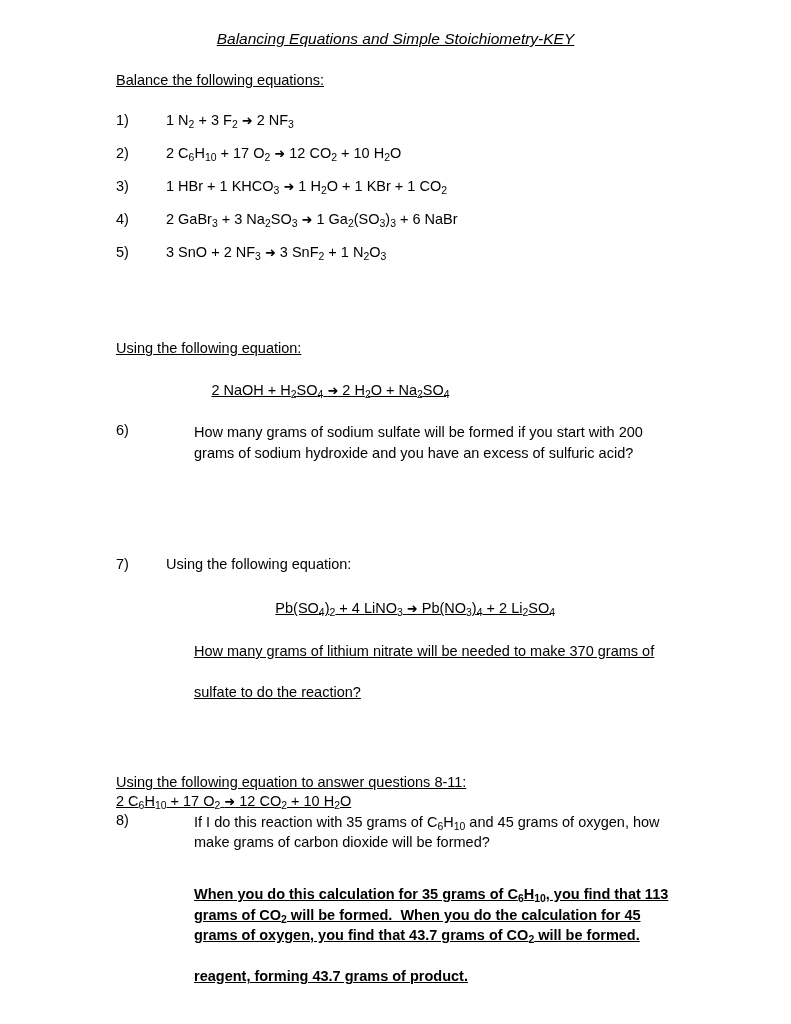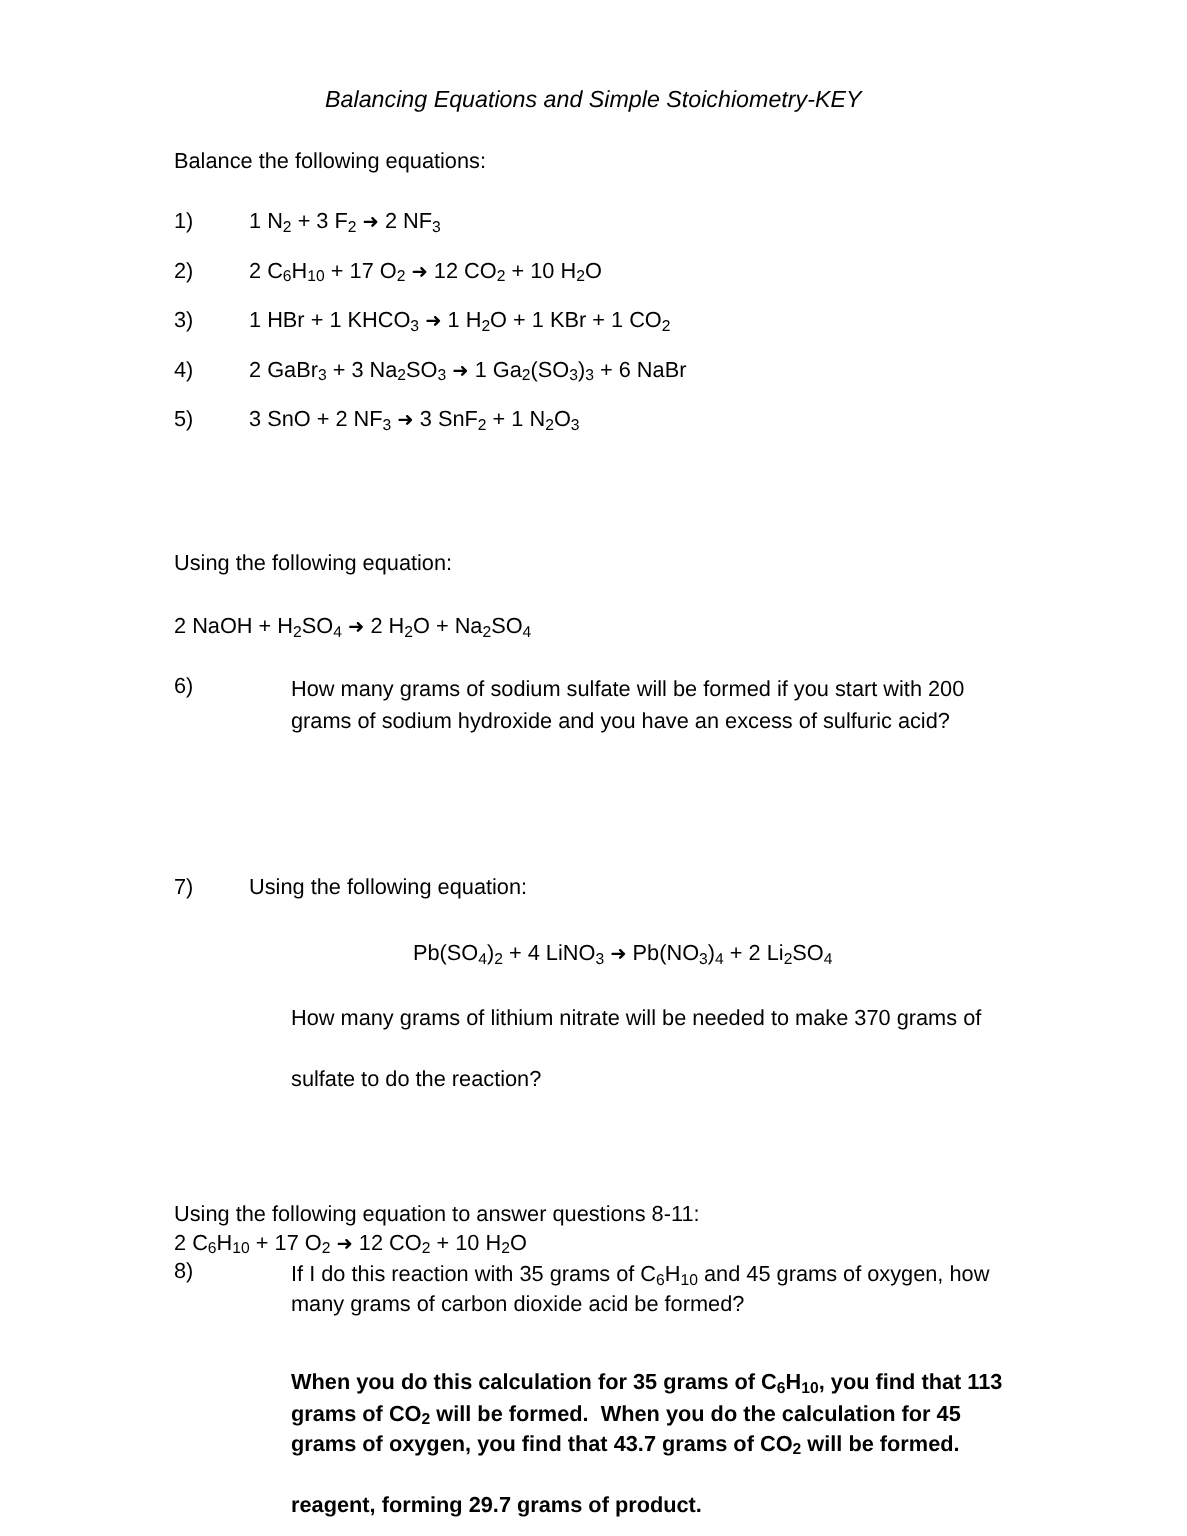--- a/index.html
+++ b/index.html
@@ -20,30 +20,32 @@
     position: relative;
     width: 791px;
     height: 1024px;
     padding: 0;
     box-sizing: border-box;
   }
   .doc-title {
     text-align: center;
     font-size: 15.5px;
     font-style: italic;
-    margin: 58px 0 0 0;
+    text-decoration: underline;
+    margin: 30px 0 0 0;
     padding: 0 60px;
     line-height: 1.2;
   }
   .body-block {
     padding: 0 116px 0 116px;
   }
   p {
     margin: 0;
     line-height: 1.35;
+    text-decoration: underline;
   }
   .gap-22 { height: 22px; }
   .gap-14 { height: 14px; }
   .gap-10 { height: 10px; }
   .gap-62 { height: 62px; }
   .gap-70 { height: 70px; }
   .gap-76 { height: 76px; }
 
   .num-row {
     display: flex;
@@ -51,20 +53,21 @@
     margin-bottom: 17px;
   }
   .num-row .num {
     width: 50px;
     flex: 0 0 50px;
   }
   .num-row .content {
     flex: 1;
   }
   .centered-eq {
+    text-align: center;
     padding-right: 130px;
   }
   .centered-eq2 {
     text-align: right;
     padding-right: 120px;
   }
   .indent-text {
     padding-left: 50px;
   }
   .bold {
@@ -161,28 +164,28 @@
     <div class="gap-70"></div>
 
     <p>Using the following equation to answer questions 8-11:</p>
 
     <p>2 C<sub>6</sub>H<sub>10</sub> + 17 O<sub>2</sub> <span class="arrow">➜</span> 12 CO<sub>2</sub> + 10 H<sub>2</sub>O</p>
 
     <div class="num-row">
       <span class="num">8)</span>
       <span class="content q-line">
         If I do this reaction with 35 grams of C<sub>6</sub>H<sub>10</sub> and 45 grams of oxygen, how<br>
-        <span>many grams of carbon dioxide acid be formed?</span>
+        <span>make grams of carbon dioxide will be formed?</span>
       </span>
     </div>
 
     <div class="gap-14"></div>
 
     <p class="indent-text bold q-line">
       When you do this calculation for 35 grams of C<sub>6</sub>H<sub>10</sub>, you find that 113<br>
       grams of CO<sub>2</sub> will be formed.&nbsp; When you do the calculation for 45<br>
       grams of oxygen, you find that 43.7 grams of CO<sub>2</sub> will be formed.<br>
       <br>
-      <span>reagent, forming 29.7 grams of product.</span>
+      <span>reagent, forming 43.7 grams of product.</span>
     </p>
 
   </div>
 </div>
 
 </body></html>

